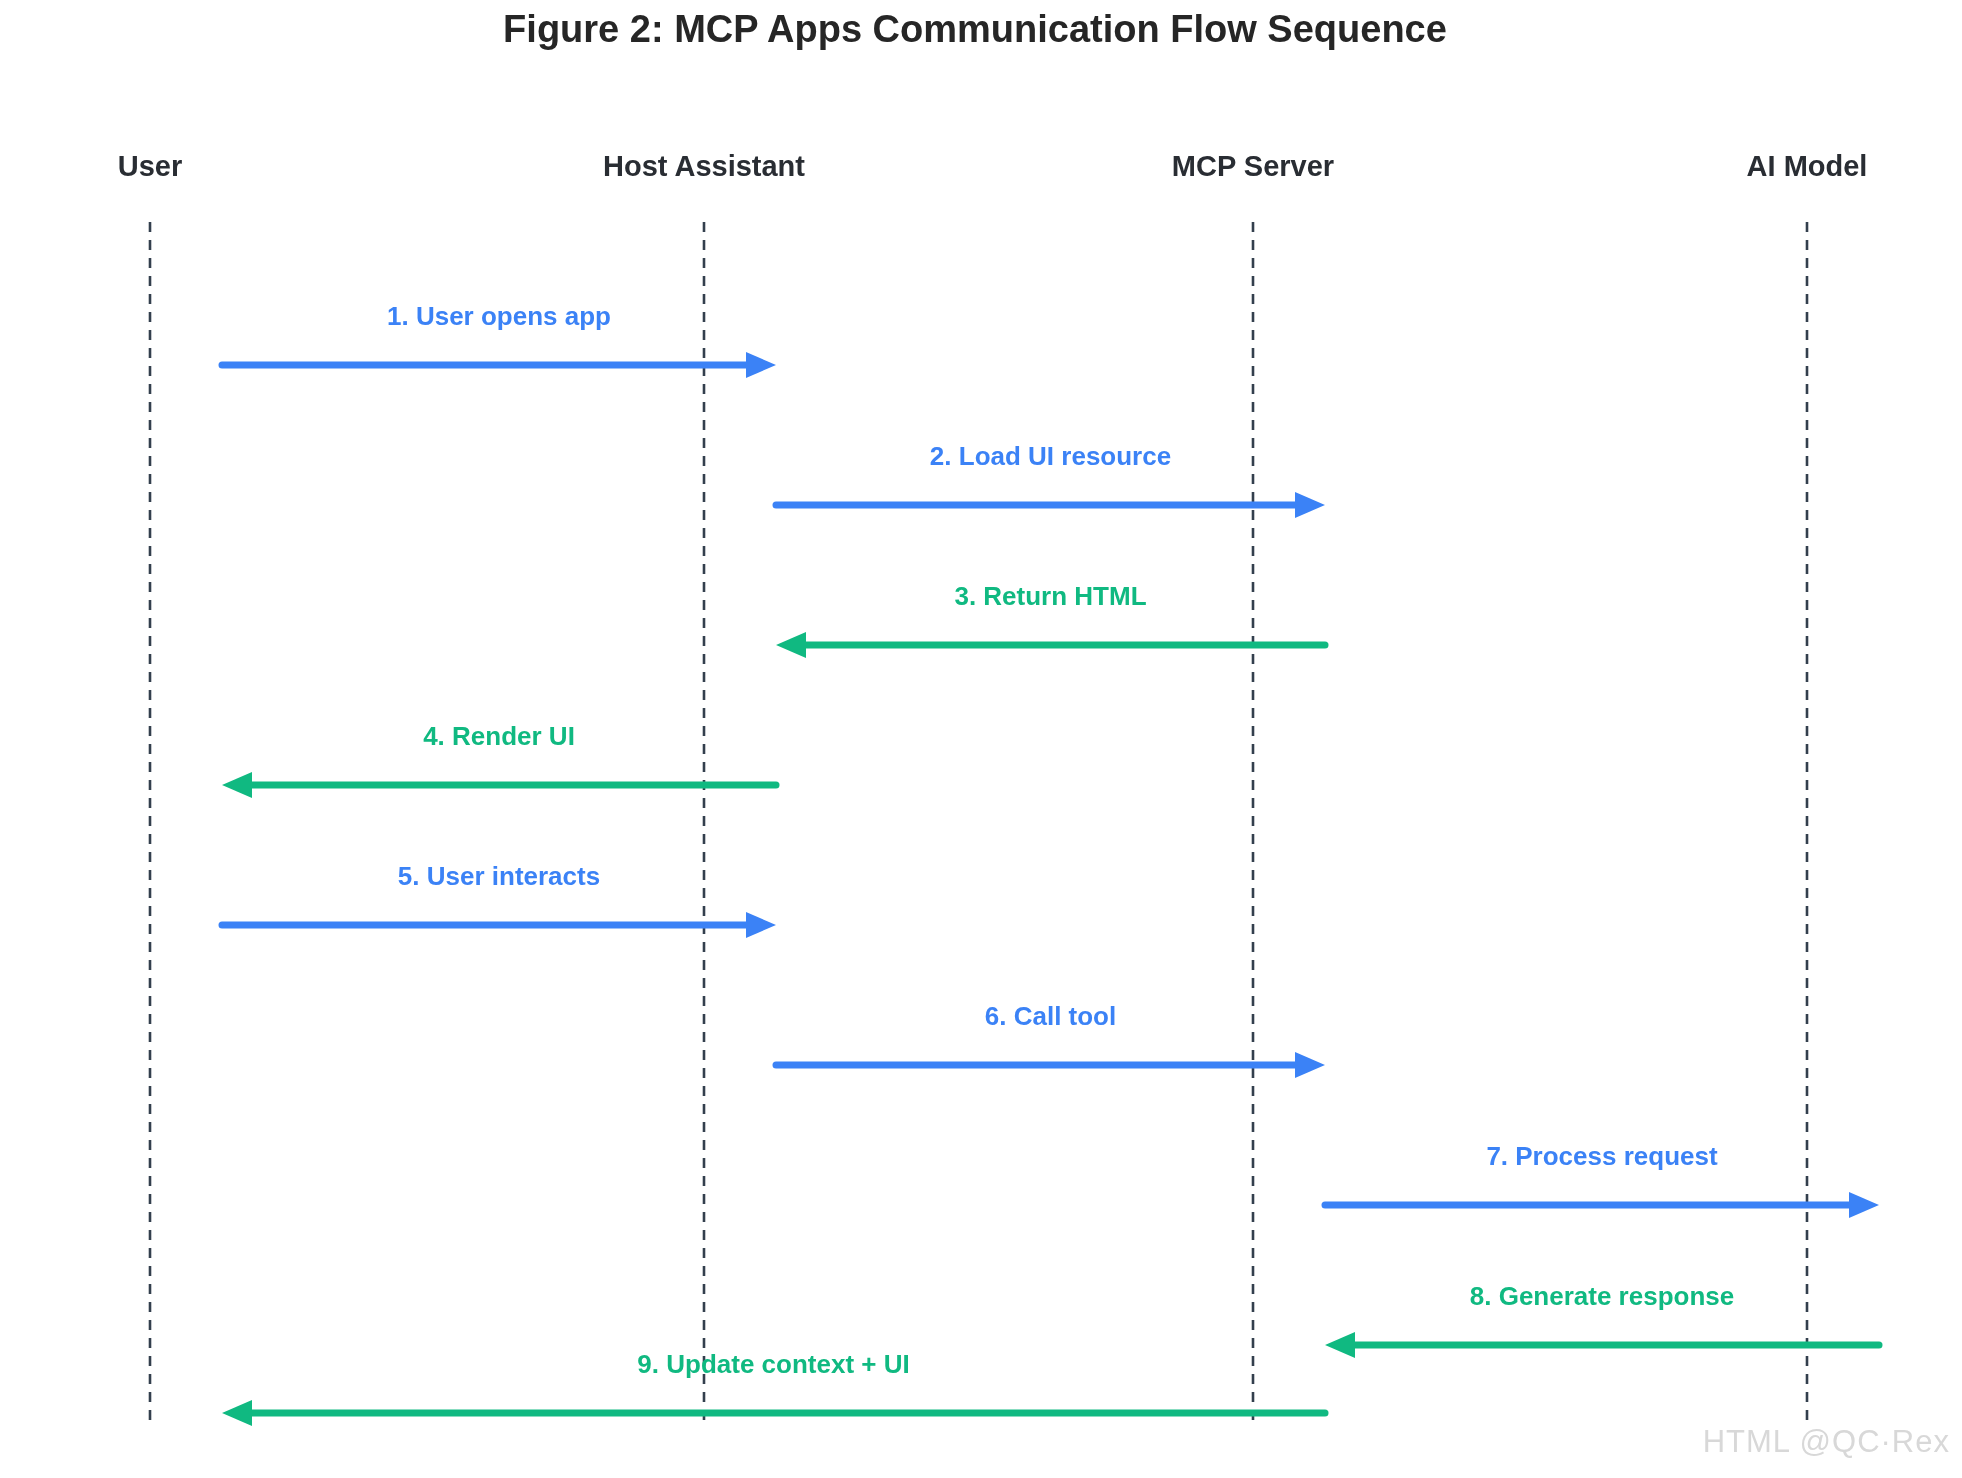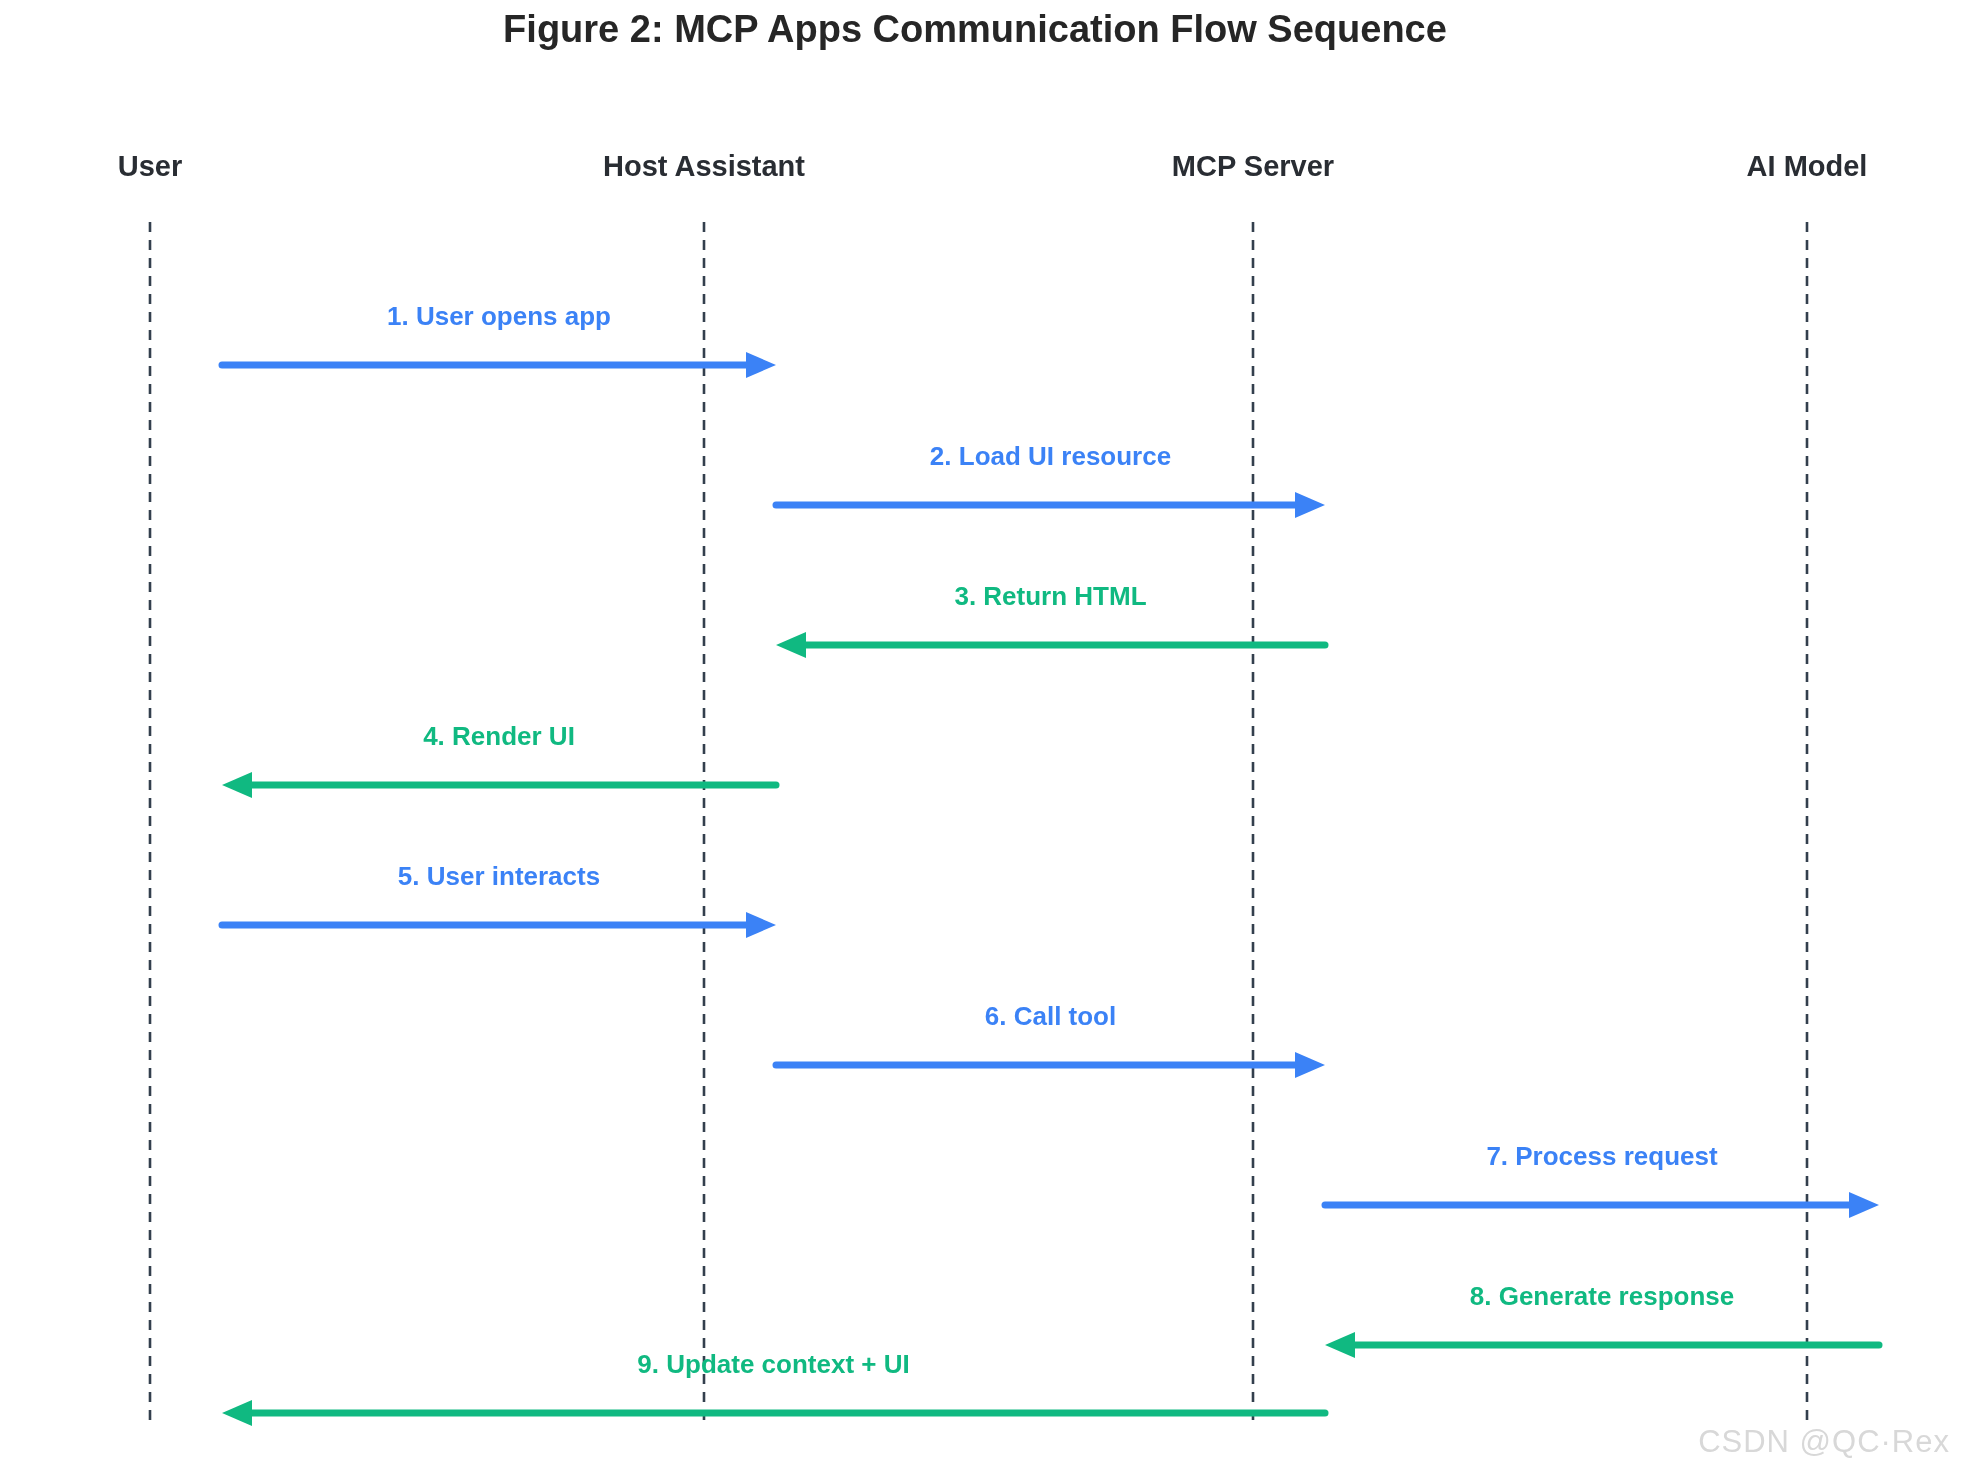--- a/index.html
+++ b/index.html
@@ -83,14 +83,14 @@
           <polygon points="1325,1345 1355,1332 1355,1358" fill="#10b981"></polygon>
           <text x="1602" y="1305" text-anchor="middle" font-family="Liberation Sans, sans-serif" font-size="26" font-weight="bold" fill="#10b981">8. Generate response</text>
         </g>
         <g>
           <line x1="1325" y1="1413" x2="246" y2="1413" stroke="#10b981" stroke-width="7" stroke-linecap="round"></line>
           <polygon points="222,1413 252,1400 252,1426" fill="#10b981"></polygon>
           <text x="773.5" y="1373" text-anchor="middle" font-family="Liberation Sans, sans-serif" font-size="26" font-weight="bold" fill="#10b981">9. Update context + UI</text>
         </g>
       </g>
   </svg>
-  <div class="watermark">CSDN @QC·Rex</div>
+  <div class="watermark">HTML @QC·Rex</div>
 </div>
 
 </body></html>

